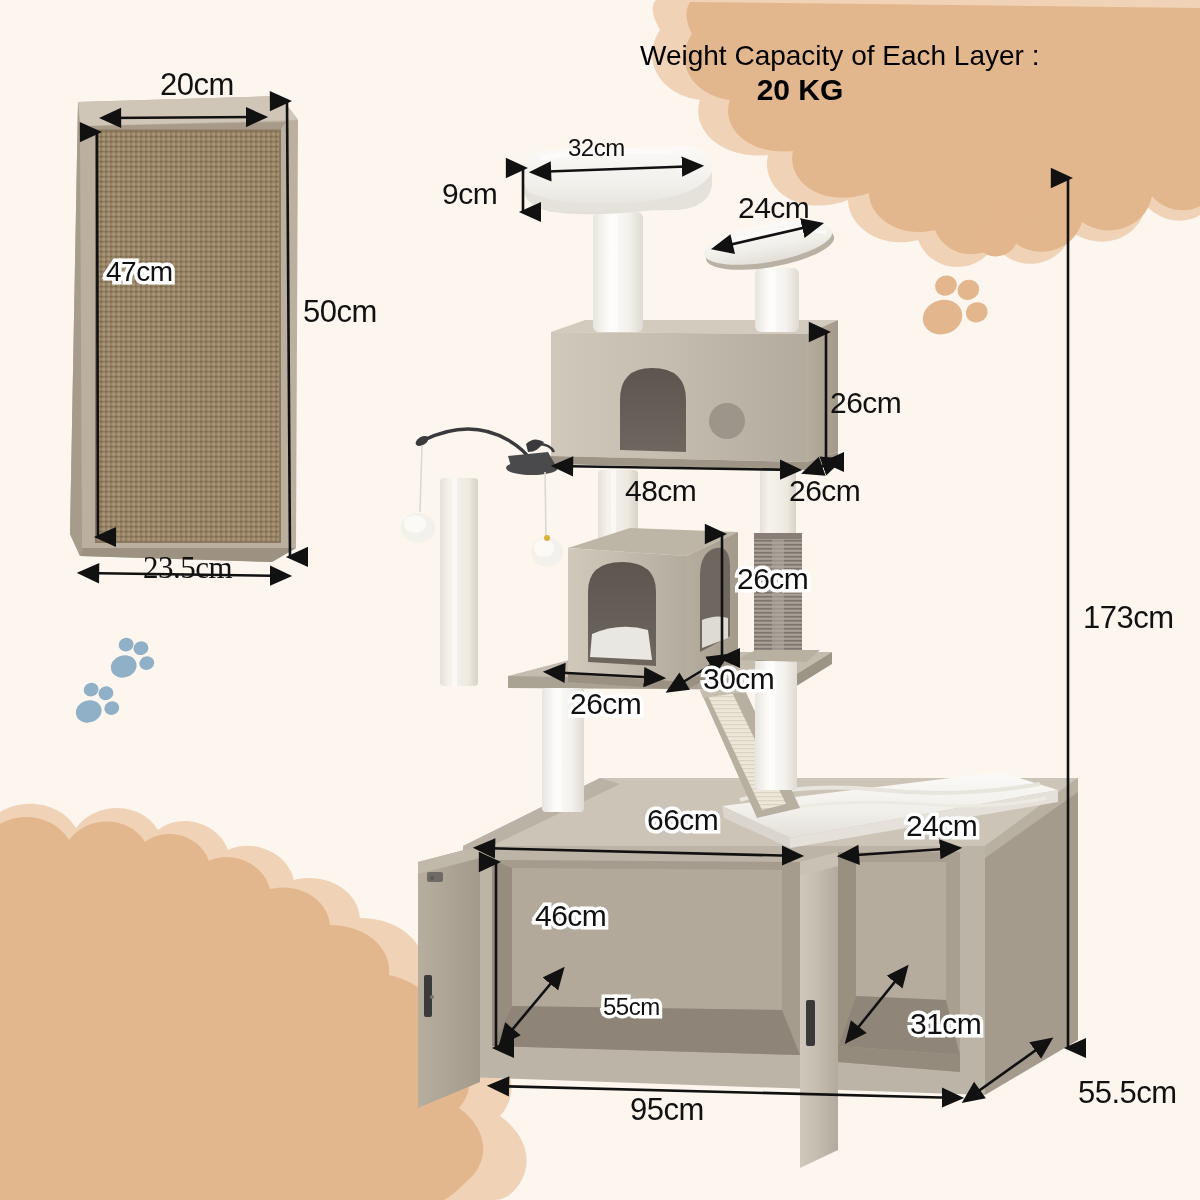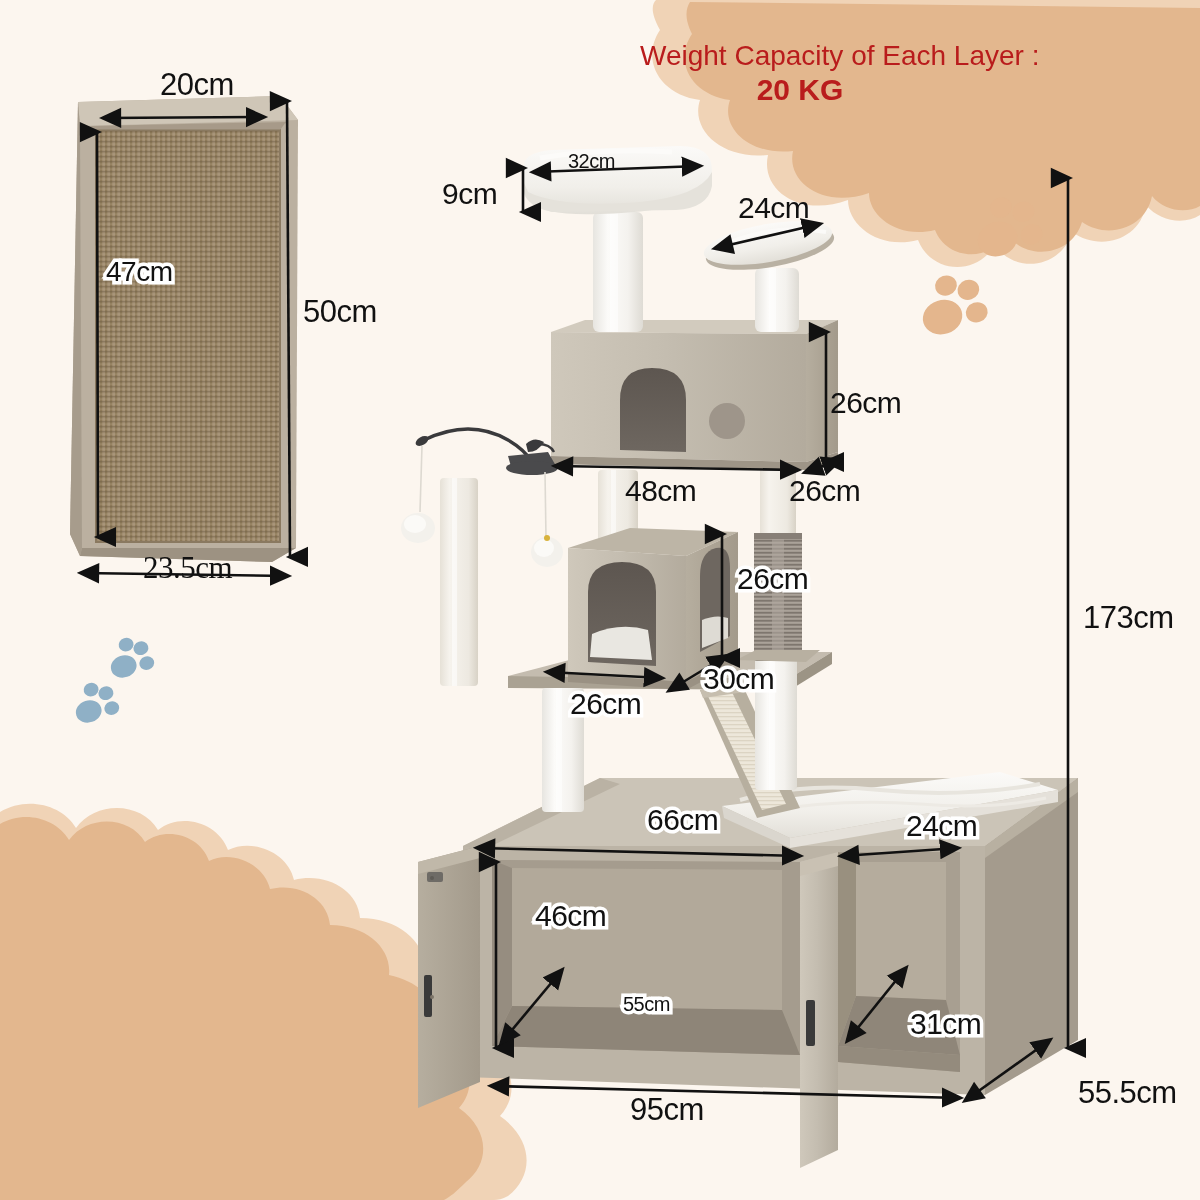--- a/index.html
+++ b/index.html
@@ -24,21 +24,21 @@
     paint-order:stroke fill;
     text-shadow:
       0 0 3px #fff, 0 0 3px #fff;
   }
   .dimlabel.plain{
     font-weight:400;
   }
   .hdr{
     position:absolute;
     text-align:center;
-    color:#b91c1c;
+    color:#000000;
     white-space:nowrap;
   }
   .hdr-line1{font-size:28px;font-weight:400;}
   .hdr-line2{font-size:30px;font-weight:700;letter-spacing:0px;}
 </style>
 </head>
 <body>
 
 <div id="stage">
 
@@ -423,31 +423,31 @@
   </svg>
 
   <div class="hdr hdr-line1" style="left:640px;top:40px;width:320px;">Weight Capacity of Each Layer :</div>
   <div class="hdr hdr-line2" style="left:640px;top:73px;width:320px;">20 KG</div>
 
   <div class="dimlabel plain" style="left:160px;top:67px;font-size:31px;">20cm</div>
   <div class="dimlabel outlined" style="left:106px;top:256px;font-size:28px;">47cm</div>
   <div class="dimlabel plain" style="left:303px;top:294px;font-size:31px;">50cm</div>
   <div class="dimlabel plain" style="left:143px;top:550px;font-size:31px;font-family:Liberation Serif, serif;">23.5cm</div>
 
-  <div class="dimlabel plain" style="left:568px;top:134px;font-size:20px;margin-top:16px;">32cm</div>
+  <div class="dimlabel plain" style="left:568px;top:134px;font-size:24px;">32cm</div>
   <div class="dimlabel plain" style="left:431px;top:177px;font-size:30px;margin-left:11px;">9cm</div>
   <div class="dimlabel plain" style="left:738px;top:191px;font-size:30px;">24cm</div>
   <div class="dimlabel plain" style="left:830px;top:386px;font-size:30px;">26cm</div>
   <div class="dimlabel plain" style="left:625px;top:474px;font-size:30px;">48cm</div>
   <div class="dimlabel plain" style="left:789px;top:474px;font-size:30px;">26cm</div>
   <div class="dimlabel outlined" style="left:737px;top:562px;font-size:30px;">26cm</div>
   <div class="dimlabel outlined" style="left:570px;top:687px;font-size:30px;">26cm</div>
   <div class="dimlabel outlined" style="left:703px;top:662px;font-size:30px;">30cm</div>
   <div class="dimlabel outlined" style="left:647px;top:803px;font-size:30px;">66cm</div>
   <div class="dimlabel outlined" style="left:906px;top:809px;font-size:30px;">24cm</div>
   <div class="dimlabel outlined" style="left:535px;top:899px;font-size:30px;">46cm</div>
-  <div class="dimlabel outlined" style="left:603px;top:993px;font-size:20px;margin-left:20px;">55cm</div>
+  <div class="dimlabel outlined" style="left:603px;top:993px;font-size:24px;">55cm</div>
   <div class="dimlabel outlined" style="left:910px;top:1007px;font-size:30px;">31cm</div>
   <div class="dimlabel plain" style="left:630px;top:1092px;font-size:31px;">95cm</div>
   <div class="dimlabel plain" style="left:1078px;top:1075px;font-size:31px;">55.5cm</div>
   <div class="dimlabel plain" style="left:1083px;top:600px;font-size:31px;">173cm</div>
 
 </div>
 
 </body></html>

